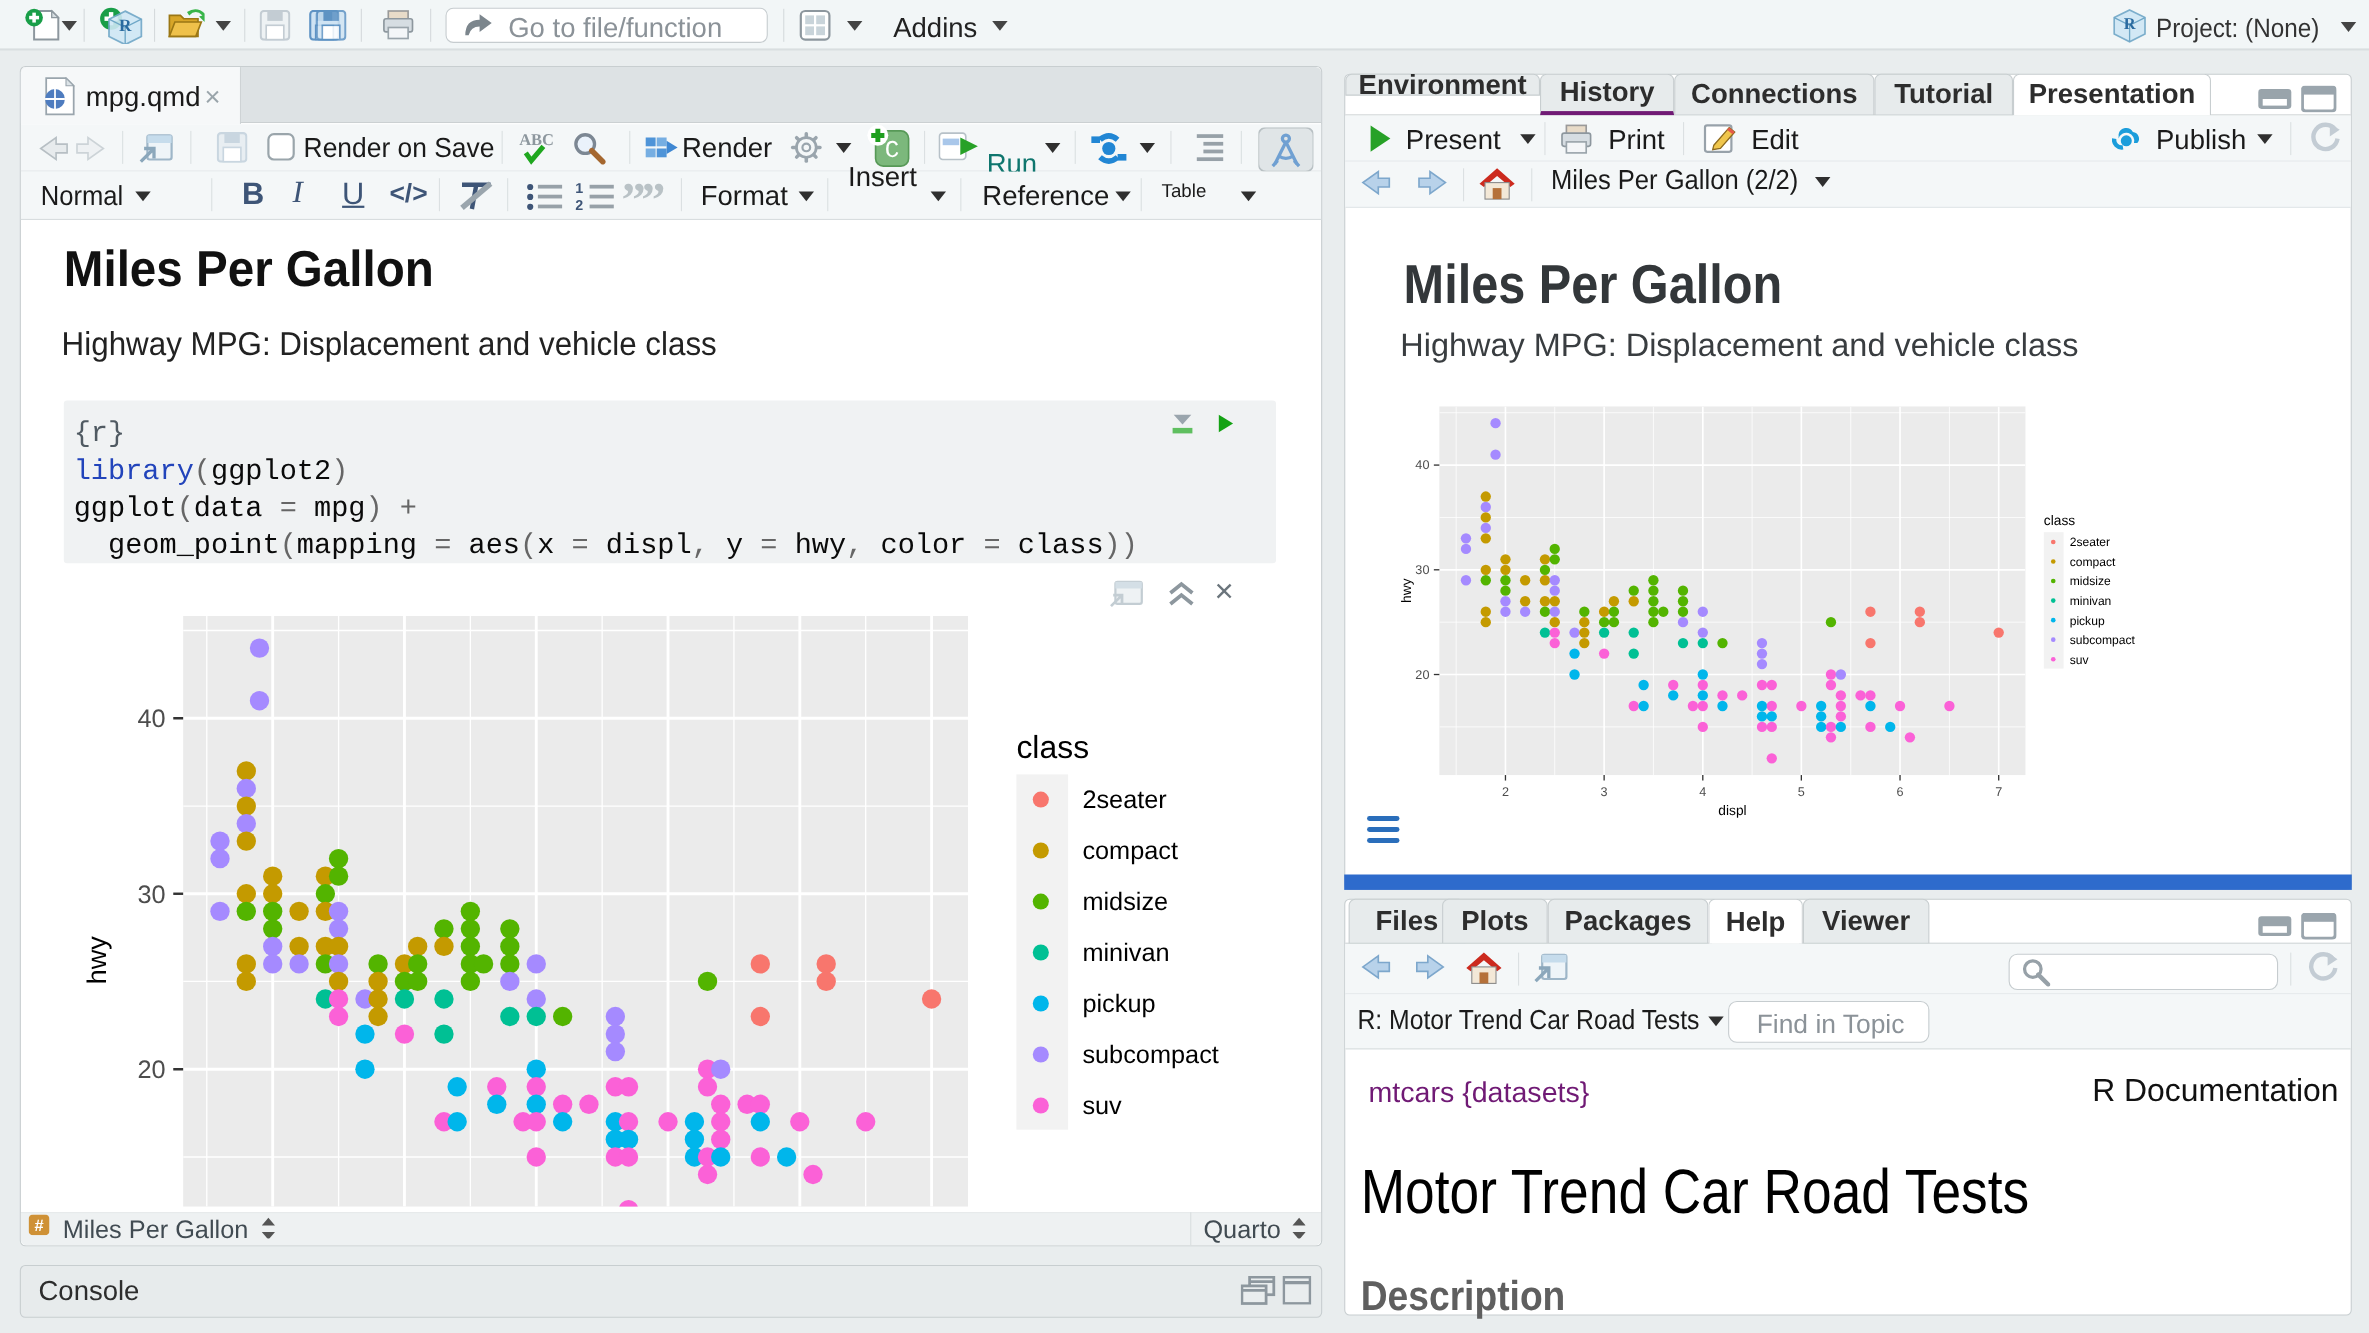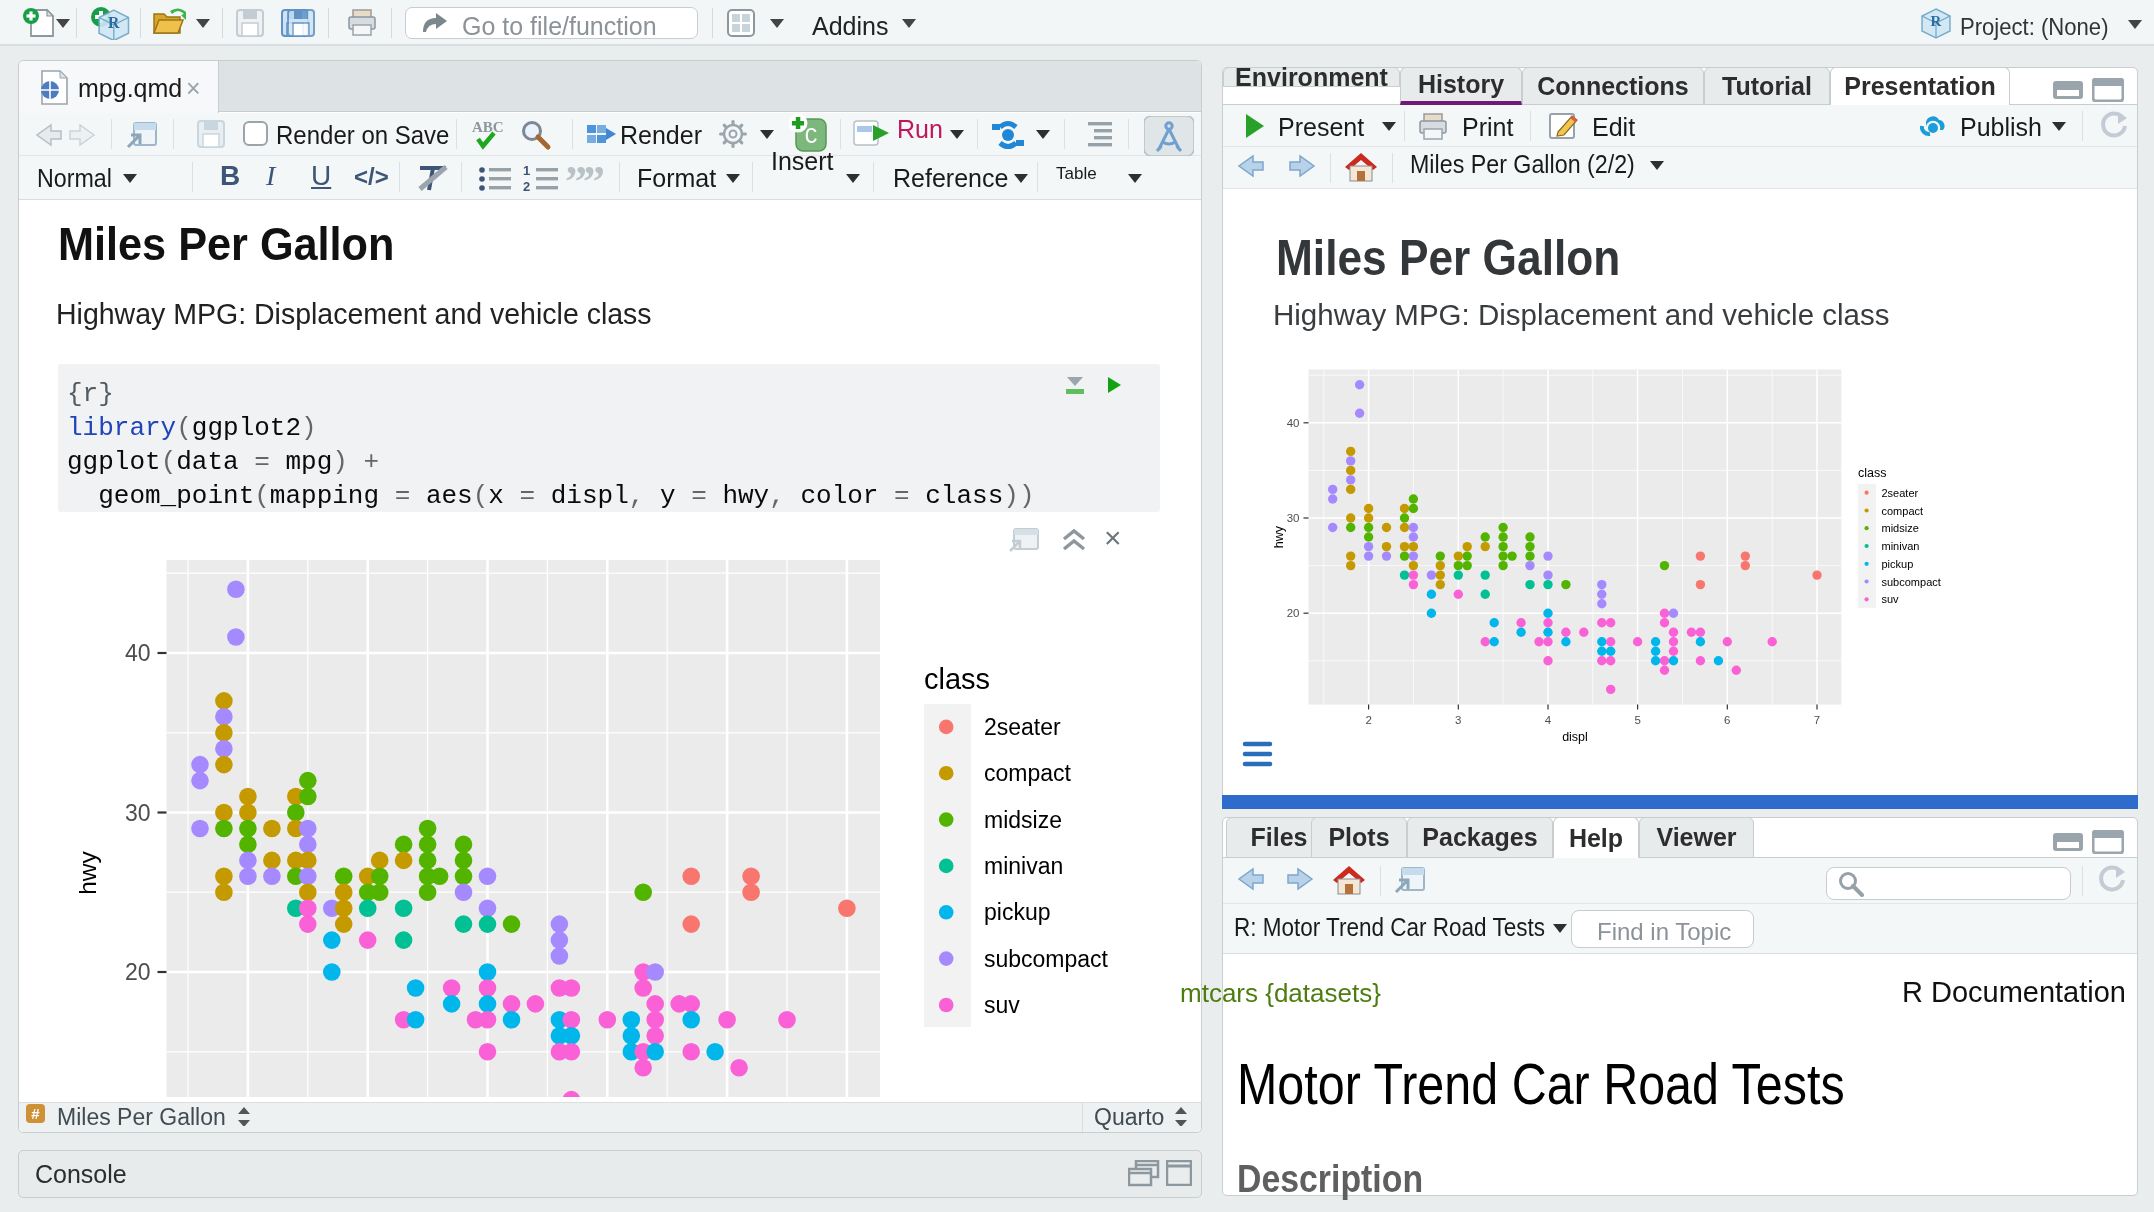--- a/index.html
+++ b/index.html
@@ -154,21 +154,21 @@
     <text x="23" y="30" text-anchor="middle" font-size="22" fill="#fff" font-family="Liberation Mono,monospace">C</text>
     <circle cx="10" cy="10" r="9.5" fill="#fff"></circle>
     <path d="M4 8 h12 v4.5 h-12 Z M7.8 4 h4.5 v12 h-4.5 Z" fill="#1e9e1e"></path>
   </svg>
 <div class="abs" style="left:840px;top:119px;width:1px;height:30px;background:#dbe0e2"></div>
 <svg class="abs" style="left:853px;top:120px" width="38" height="27" viewBox="0 0 38 27">
     <rect x="1" y="1" width="24" height="24" rx="3" fill="#fff" stroke="#b7c1c8" stroke-width="1.5"></rect>
     <rect x="4" y="6" width="15" height="6" fill="#a9c7ea"></rect>
     <path d="M20 5 L36 13 L20 21 Z" fill="#27a127"></path>
   </svg>
-<div class="abs" style="left:897px;top:115px;font-size:25px;color:#be185d">Run</div>
+<div class="abs" style="left:897px;top:135px;font-size:25px;color:#0f766e">Run</div>
 <span class="car abs" style="left:950px;top:130px;border-top-color:#2f2f2f"></span>
 <div class="abs" style="left:977px;top:119px;width:1px;height:30px;background:#dbe0e2"></div>
 <svg class="abs" style="left:992px;top:119px" width="33" height="33" viewBox="0 0 33 33">
     <path d="M8 8 q8 -7 16 0" fill="none" stroke="#2186d4" stroke-width="5"></path>
     <path d="M24 24 q-8 7 -16 0" fill="none" stroke="#2186d4" stroke-width="5"></path>
     <rect x="0" y="5" width="8" height="6" fill="#2186d4"></rect>
     <rect x="24" y="21" width="8" height="6" fill="#2186d4"></rect>
     <circle cx="16" cy="16" r="6" fill="#2186d4"></circle>
   </svg>
 <span class="car abs" style="left:1036px;top:130px;border-top-color:#2f2f2f"></span>
@@ -758,15 +758,15 @@
 <div class="abs" style="left:2082px;top:866px;width:1px;height:30px;background:#dbe0e2"></div>
 <svg class="abs" style="left:2096px;top:864px" width="32" height="32" viewBox="0 0 32 32">
     <path d="M25 8 A 11 11 0 1 0 27 16" fill="none" stroke="#c3ccd4" stroke-width="4"></path>
     <path d="M20 2 L29 8 L20 14 Z" fill="#c3ccd4"></path>
   </svg>
 <div class="abs" style="left:1223px;top:904px;width:914px;height:50px;background:#f4f7f8;border-bottom:1px solid #d8dddf"></div>
 <div class="abs" style="left:1234px;top:913px;font-size:25px;color:#1a1a1a;transform:scaleX(0.90);transform-origin:0 0;white-space:nowrap">R: Motor Trend Car Road Tests</div>
 <span class="car abs" style="left:1553px;top:924px;border-top-color:#2f2f2f"></span>
 <div class="abs" style="left:1571px;top:910px;width:183px;height:38px;background:#fff;border:1.5px solid #c6cccf;border-radius:8px"></div>
 <div class="abs" style="left:1597px;top:918px;font-size:24px;color:#8b9298">Find in Topic</div>
-<div class="abs" style="left:1180px;top:978px;font-size:26px;color:#4d7c0f">mtcars {datasets}</div>
+<div class="abs" style="left:1244px;top:978px;font-size:26px;color:#701a75">mtcars {datasets}</div>
 <div class="abs" style="left:1840px;top:976px;width:286px;font-size:29px;color:#111;text-align:right">R Documentation</div>
 <div class="abs" style="left:1237px;top:1051px;font-size:57px;color:#000;transform:scaleX(0.85);transform-origin:0 0;white-space:nowrap">Motor Trend Car Road Tests</div>
 <div class="abs" style="left:1237px;top:1158px;font-size:38px;font-weight:bold;color:#5f5f5f;transform:scaleX(0.89);transform-origin:0 0;white-space:nowrap">Description</div>
 </body></html>

